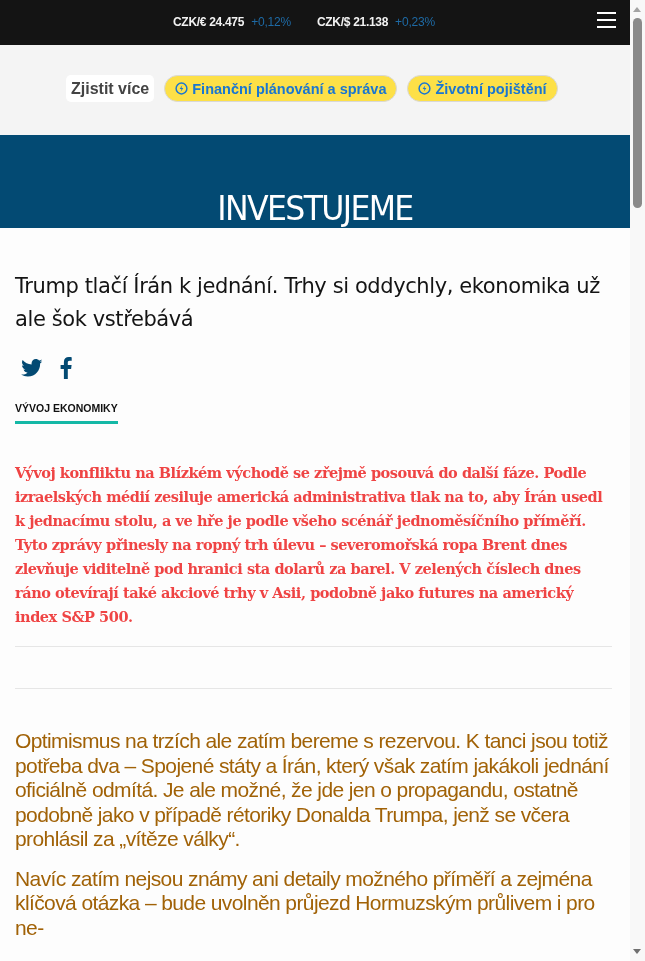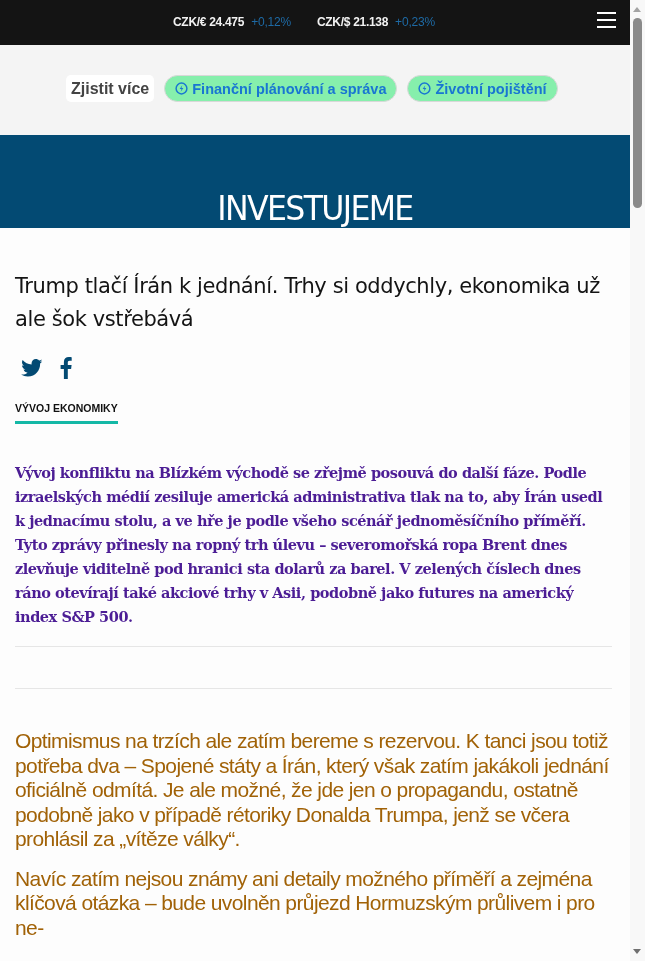--- a/index.html
+++ b/index.html
@@ -15,37 +15,37 @@
   .change { margin-left: 7px; color: #1e6aa5; letter-spacing: -0.2px; }
   .ticker-item { display: flex; }
   .ticker-item + .ticker-item { margin-left: 26px; align-items: center; }
   .hamburger { position: absolute; left: 597px; top: 12px; width: 20px; height: 20px; cursor: pointer; }
   .hamburger span { display: block; width: 19px; height: 2px; background: #fff; margin-bottom: 5px; }
 
   
   .promo { height: 90px; background: #f4f4f4; position: relative; }
   .promo-row { position: absolute; top: 30px; left: 66px; display: flex; align-items: center; }
   .promo-label { background: #fff; border-radius: 5px; padding: 0 5px; height: 27px; line-height: 27px; font-size: 16px; color: #444; font-weight: bold; }
-  .chip { display: flex; align-items: center; height: 27px; border: 1px solid #d8d8d8; border-radius: 14px; background: #86efac; padding: 0 10px 0 10px; margin-left: 10px; color: #1976d2; font-size: 14.5px; font-weight: bold; cursor: pointer; white-space: nowrap; }
+  .chip { display: flex; align-items: center; height: 27px; border: 1px solid #d8d8d8; border-radius: 14px; background: #fde047; padding: 0 10px 0 10px; margin-left: 10px; color: #1976d2; font-size: 14.5px; font-weight: bold; cursor: pointer; white-space: nowrap; }
   .chip svg { margin-right: 4px; flex: none; }
 
   
   .banner { height: 93px; background: #034a73; display: flex; align-items: flex-end; justify-content: center; }
   .logo { color: #fff; font-family: "DejaVu Sans", sans-serif; font-size: 34px; font-weight: normal; letter-spacing: -1.8px; transform: scaleX(0.93); margin-top: 2px; }
 
   
   .article { padding: 0 15px; }
   .headline { margin-top: 42px; font-family: "DejaVu Sans", sans-serif; font-size: 21px; line-height: 33px; color: #141414; letter-spacing: -0.4px; font-weight: normal; }
   .date { margin-top: 19px; font-size: 11.5px; color: #222; letter-spacing: -0.2px; }
   .share { display: flex; margin-top: 19px; height: 26px; align-items: center; }
   .share .tw { margin-left: 6px; cursor: pointer; }
   .share .fb { margin-left: 17px; cursor: pointer; }
   .tag { display: inline-block; margin-top: 21px; font-size: 10.5px; font-weight: bold; color: #111; letter-spacing: 0; padding-bottom: 7px; border-bottom: 3px solid #14b8a6; }
 
-  .lead { margin-top: 37px; font-family: "DejaVu Serif", serif; font-size: 14.5px; line-height: 24px; color: #4c1d95; font-weight: bold; letter-spacing: -0.45px; }
+  .lead { margin-top: 37px; font-family: "DejaVu Serif", serif; font-size: 14.5px; line-height: 24px; color: #ef4444; font-weight: bold; letter-spacing: -0.45px; }
   .divider { height: 1px; background: #e6e6e6; width: 597px; }
   .divider.d1 { margin-top: 17px; }
   .divider.d2 { margin-top: 41px; }
   .body-p { font-family: Liberation Sans, sans-serif; font-size: 21px; line-height: 24.5px; color: #a16207; letter-spacing: -0.6px; }
   .body-p.p1 { margin-top: 40px; }
   .body-p.p2 { margin-top: 15px; }
 
   
   .scrollbar { position: absolute; left: 630px; top: 0; width: 15px; height: 961px; background: #f8f8f8; }
   .sb-up, .sb-down { position: absolute; left: 3px; width: 0; height: 0; border-left: 4.5px solid transparent; border-right: 4.5px solid transparent; }

